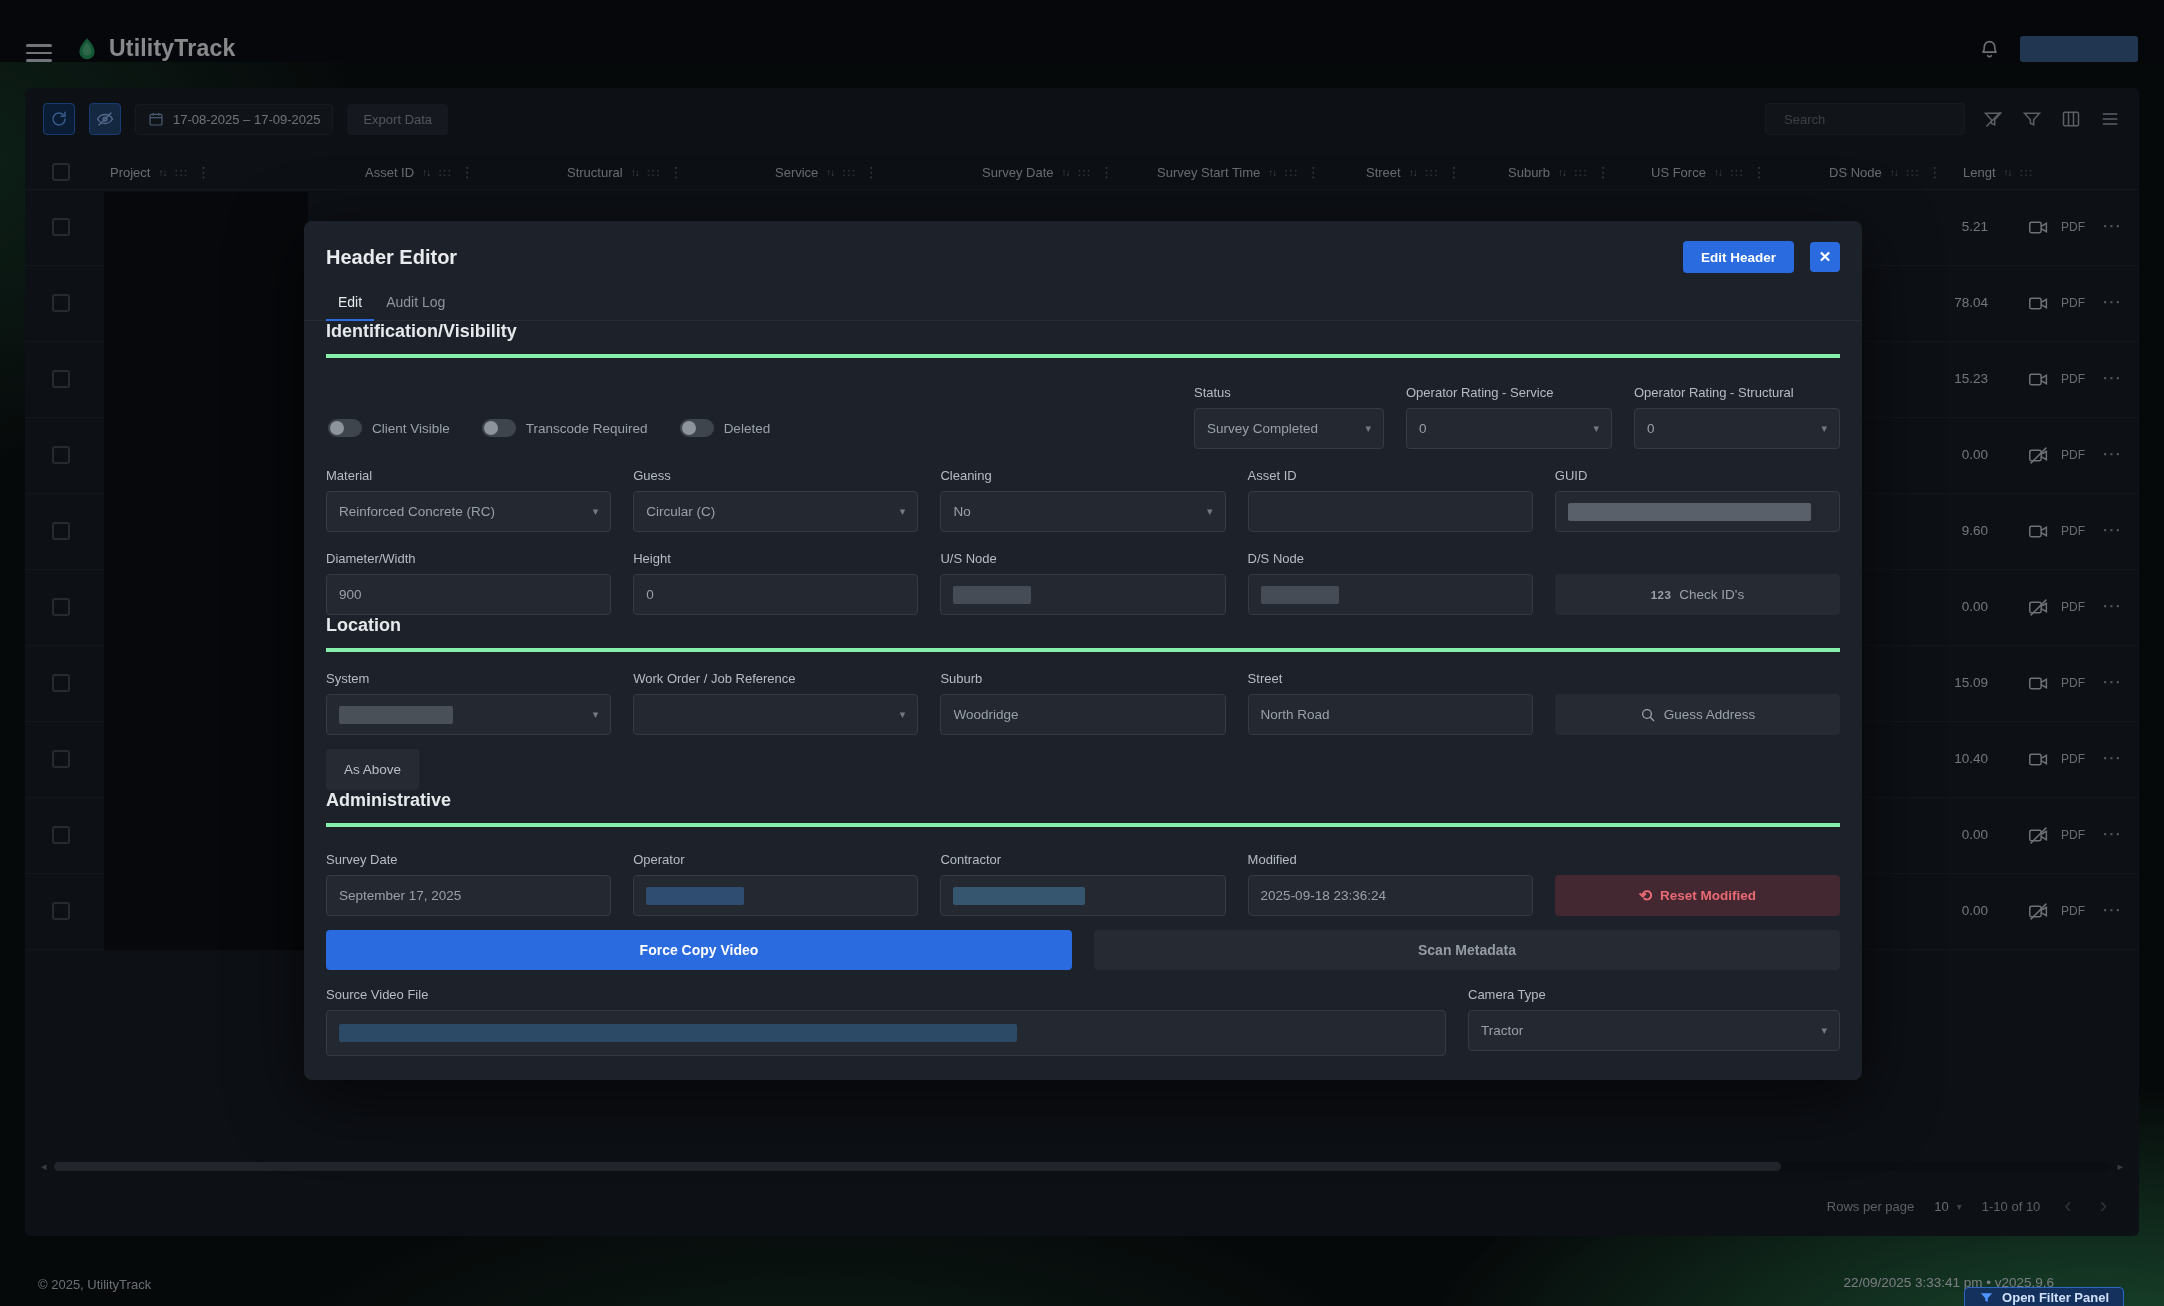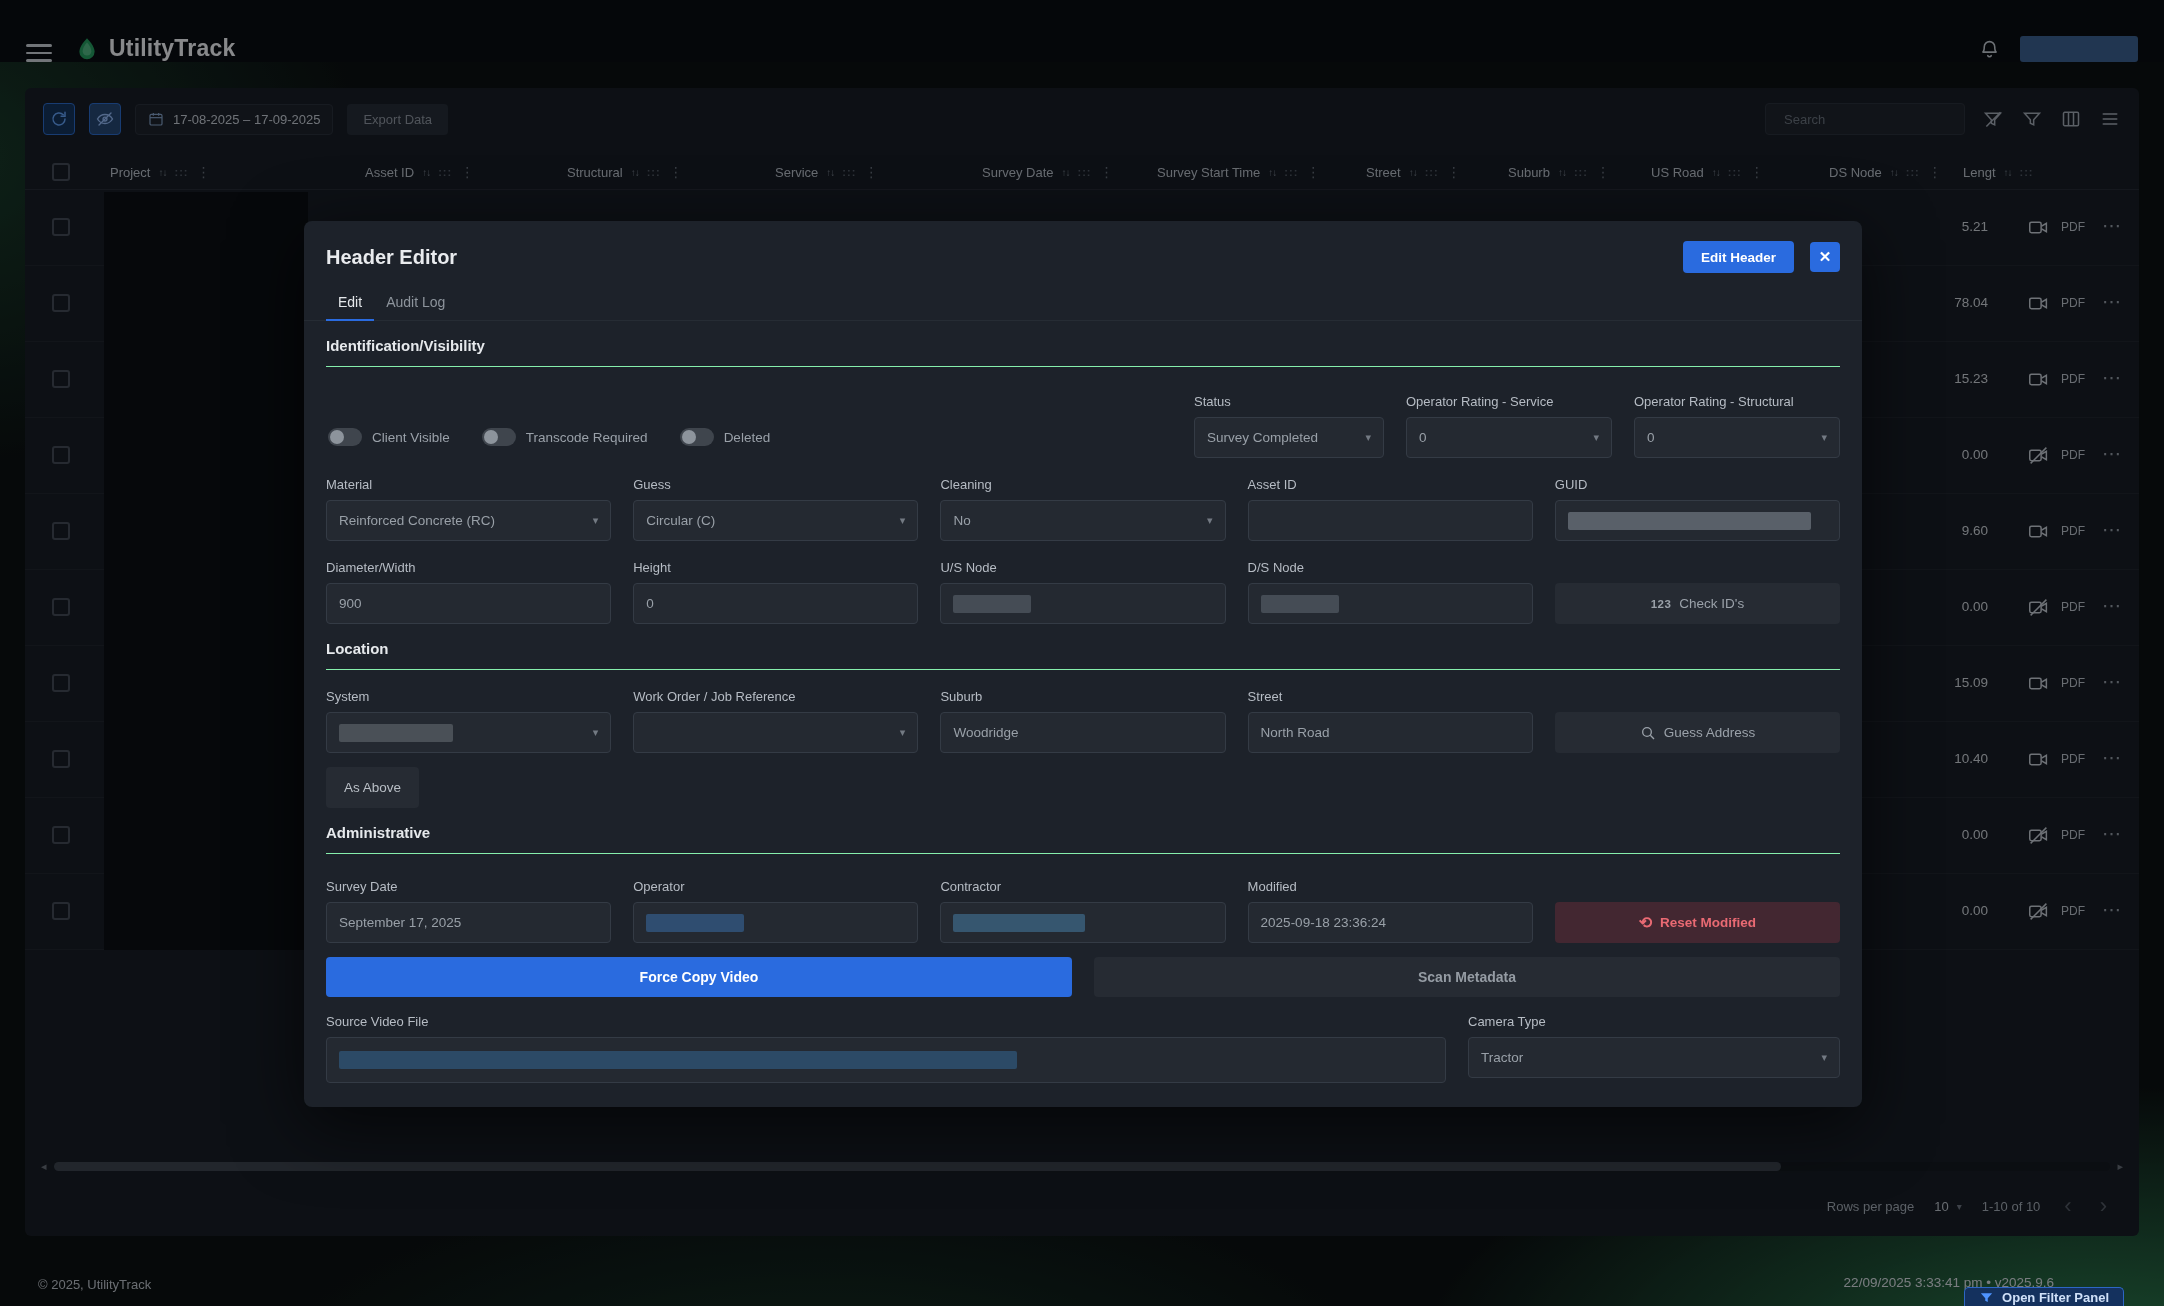--- a/index.html
+++ b/index.html
@@ -98,21 +98,21 @@
   .m-head .spacer { flex:1; }
   .btn-primary-sm { height:32px; padding:0 18px; background:#2a6bdf; color:#fff; border:none; border-radius:4px;
     font-size:13.5px; font-weight:700; cursor:pointer; }
   .close-box { width:30px; height:30px; margin-left:16px; background:#2a6bdf; border-radius:4px; color:#fff;
     display:flex; align-items:center; justify-content:center; font-size:15px; font-weight:700; cursor:pointer; }
   .m-tabs { display:flex; padding:0 22px; margin-top:12px; border-bottom:1px solid #262c34; }
   .tab { padding:9px 12px; font-size:14px; color:#8d949c; cursor:pointer; margin-bottom:-1px; }
   .tab.active { color:#e4e7ea; border-bottom:2px solid #2a6bdf; }
   .m-body { padding:0 22px 24px; }
 
-  .section-h { margin-top:16px; font-size:15px; font-weight:700; color:#e6e9ec; padding-bottom:12px; border-bottom:1px solid #86efac; }
+  .section-h { font-size:18px; font-weight:700; color:#e6e9ec; padding-bottom:12px; border-bottom:4px solid #86efac; }
 
   .fld { display:flex; flex-direction:column; }
   .flabel { font-size:13px; color:#b6bcc4; line-height:17px; margin-bottom:7px; display:block; white-space:nowrap; }
   .control { height:41px; background:#242931; border:1px solid #343b45; border-radius:4px;
     display:flex; align-items:center; padding:0 12px; font-size:13.5px; color:#99a0a8; gap:8px; overflow:hidden; cursor:pointer; }
   .control .chev { margin-left:auto; color:#737a83; font-size:11px; }
 
   .ident-band { margin-top:26px; display:flex; align-items:flex-end; gap:22px; }
   .toggles { flex:1; display:flex; align-items:center; gap:32px; margin:0 0 12px 2px; }
   .tg-item { display:flex; align-items:center; gap:10px; }
@@ -287,21 +287,21 @@
         <span class="drag-ic">:::</span>
         <span class="colmenu-ic">⋮</span>
       </div>
     <div class="th c7">
         <span class="th-label">Suburb</span>
         <span class="sort-ic">↑↓</span>
         <span class="drag-ic">:::</span>
         <span class="colmenu-ic">⋮</span>
       </div>
     <div class="th c8">
-        <span class="th-label">US Road</span>
+        <span class="th-label">US Force</span>
         <span class="sort-ic">↑↓</span>
         <span class="drag-ic">:::</span>
         <span class="colmenu-ic">⋮</span>
       </div>
     <div class="th c9">
         <span class="th-label">DS Node</span>
         <span class="sort-ic">↑↓</span>
         <span class="drag-ic">:::</span>
         <span class="colmenu-ic">⋮</span>
       </div>

